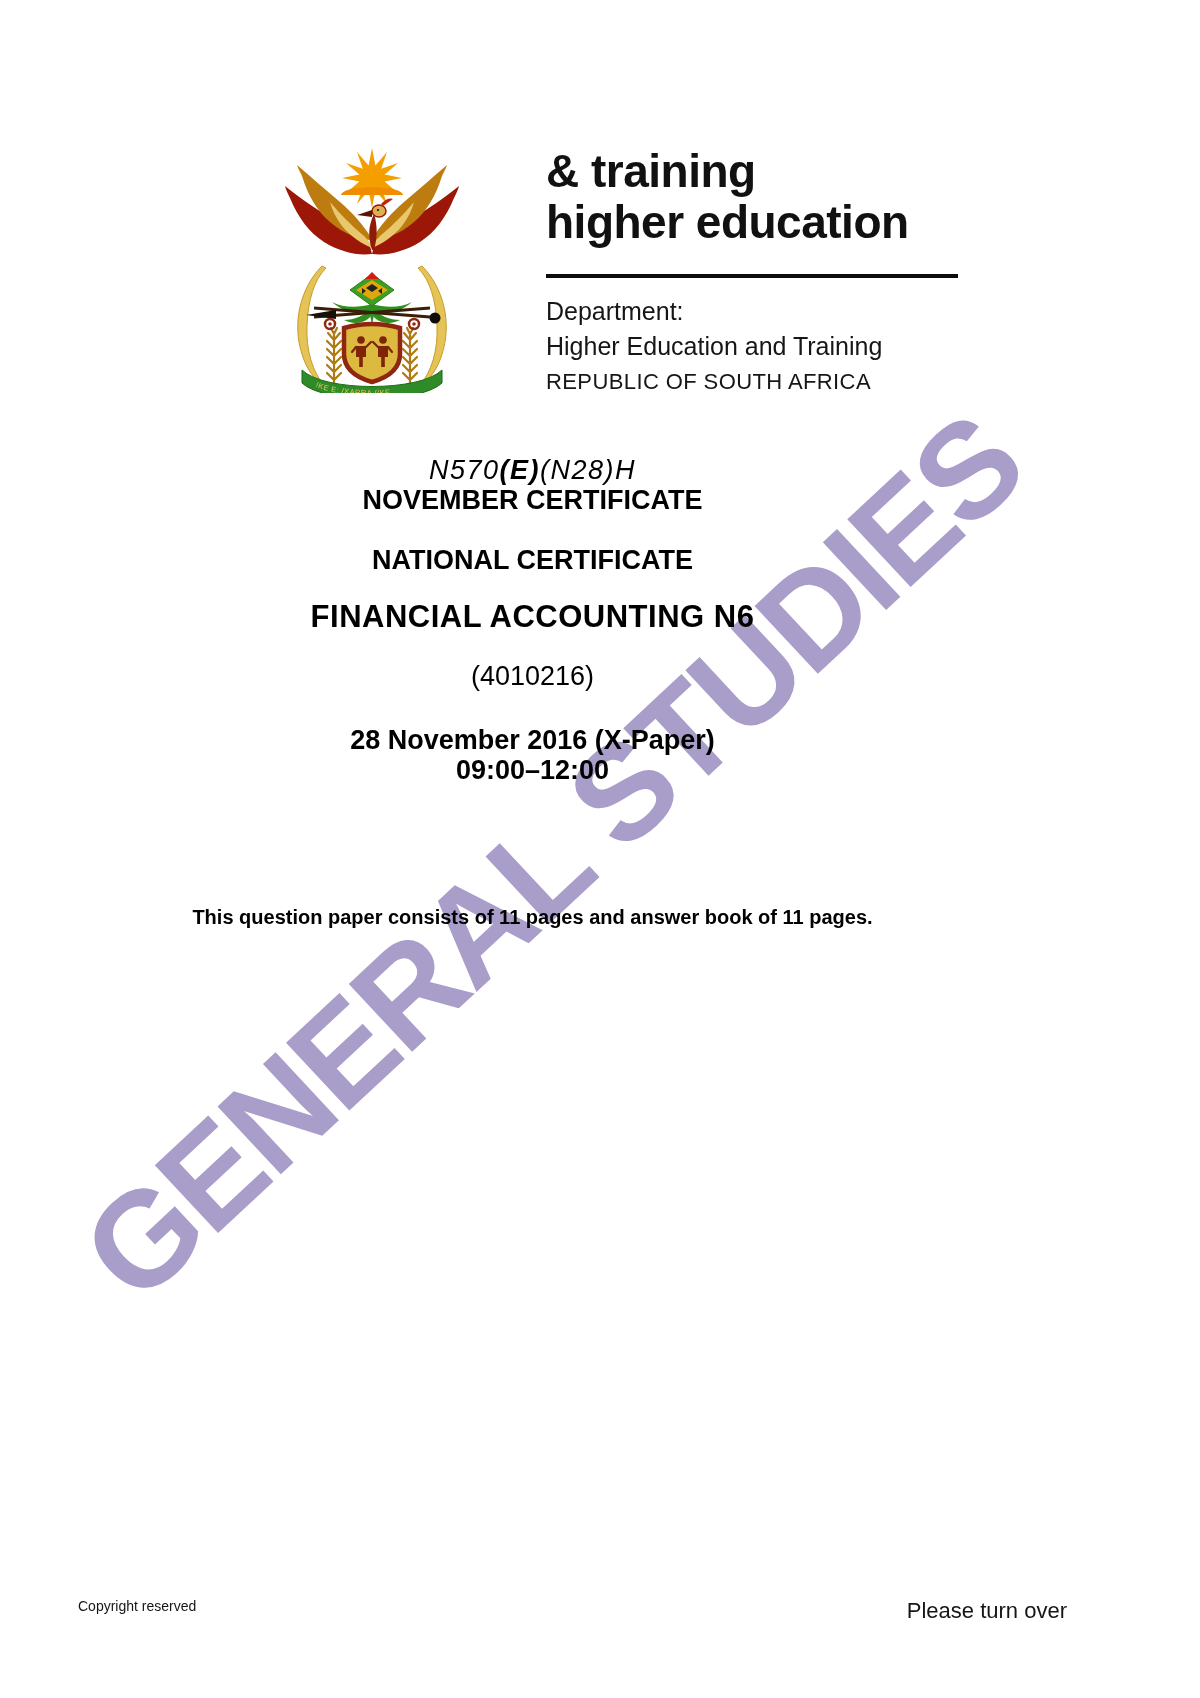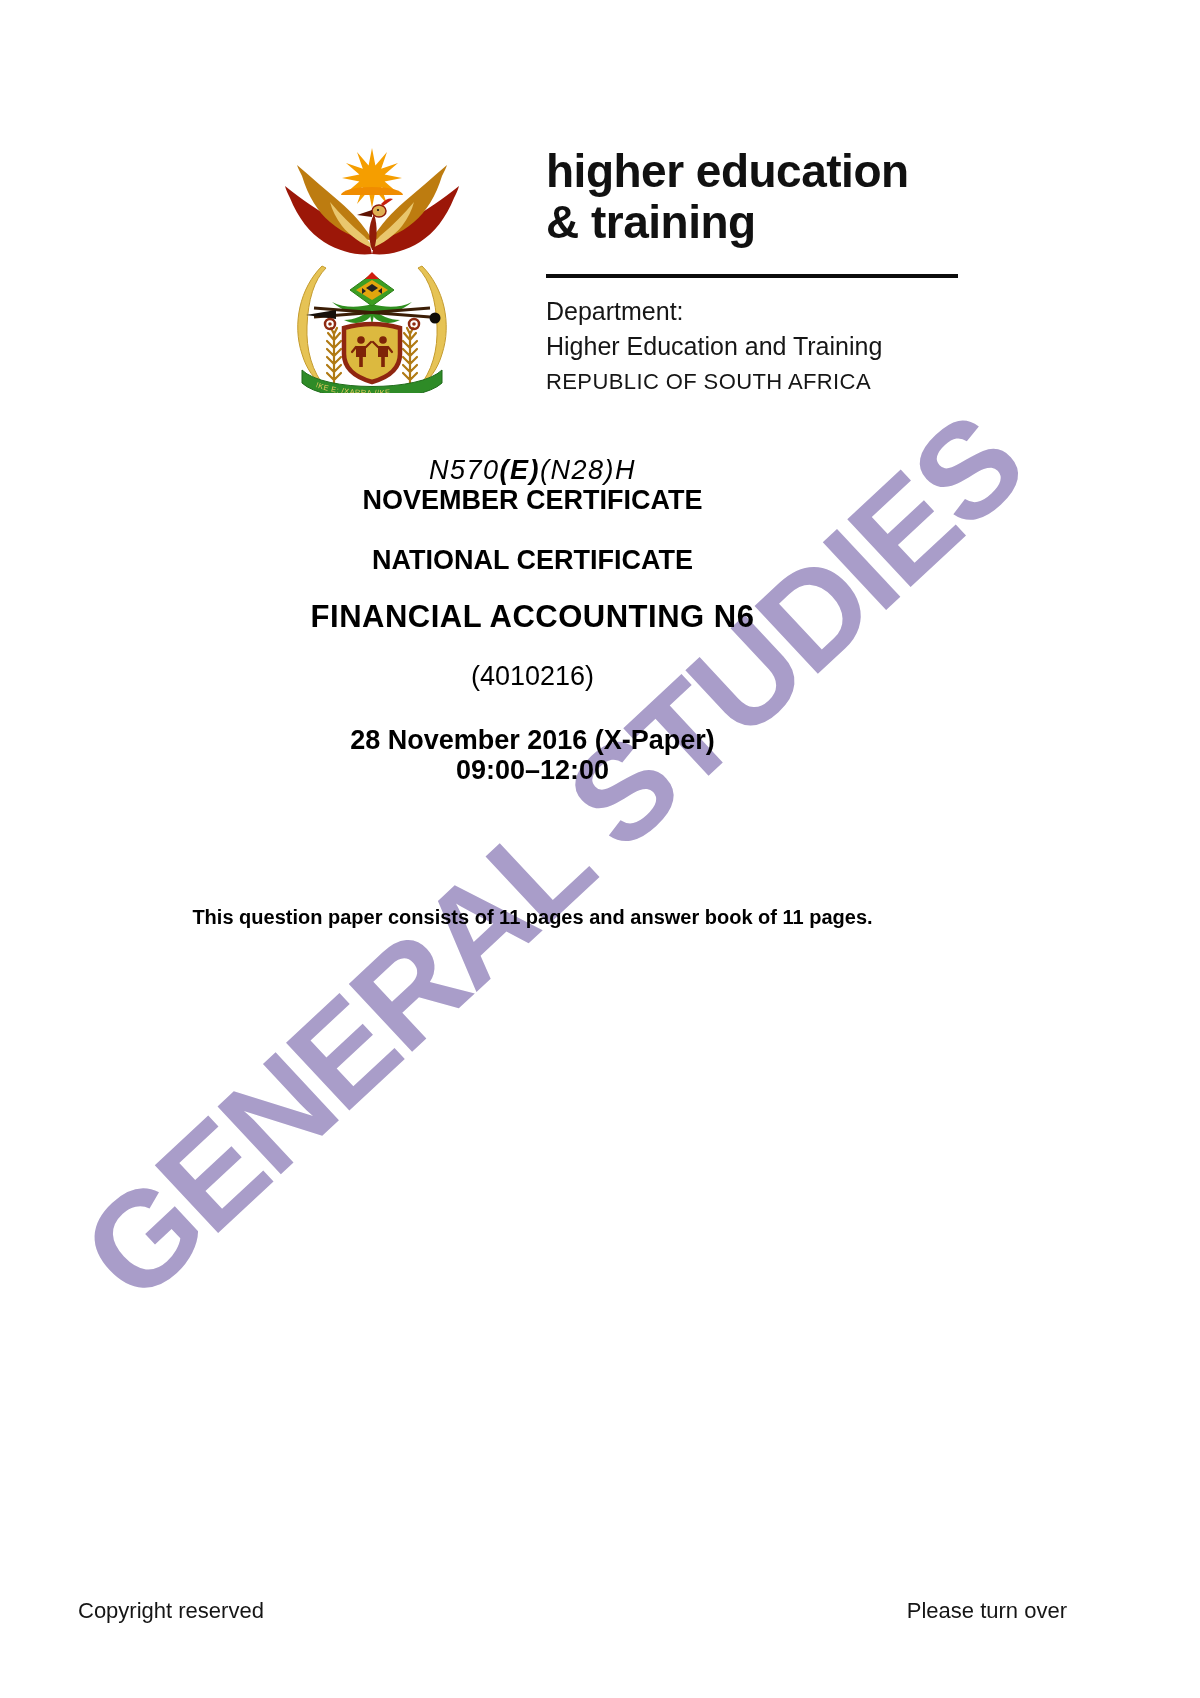--- a/index.html
+++ b/index.html
@@ -47,21 +47,21 @@
   }
   .line{font-size:27px;line-height:30px;font-weight:bold;}
   .code-line{font-weight:normal;letter-spacing:1.5px;font-style:italic;}
   .code-line .b{font-weight:bold;}
   .mt30{margin-top:30px;}
   .subject{margin-top:24px;font-size:31px;line-height:36px;font-weight:bold;letter-spacing:0.5px;}
   .subcode{margin-top:26px;font-size:27px;line-height:30px;font-weight:normal;}
   .dateline{margin-top:34px;}
   .pages-note{margin-top:118px;font-size:20px;line-height:28px;font-weight:bold;}
   
-  .footer-left{position:absolute;left:78px;top:1598px;font-size:22px;color:#151515;}
+  .footer-left{position:absolute;left:78px;top:1598px;font-size:14px;color:#151515;}
   .footer-right{position:absolute;right:133px;top:1598px;font-size:22px;color:#151515;}
 </style>
 </head>
 <body>
 
 <div class="page">
 
   <div class="watermark" style="color: rgb(169, 157, 201);">GENERAL STUDIES</div>
 
   <div class="content">
@@ -152,22 +152,22 @@
           <path fill="none" stroke-width="2.2" stroke-linecap="round" d="M88 209 L93 204 M78 209 L74 214"></path>
           <circle cx="105" cy="202" r="3.8" stroke="none"></circle>
           <path stroke="none" d="M100 208 h10 v11 h-3.2 v10 h-3.6 v-10 h-3.2 Z"></path>
           <path fill="none" stroke-width="2.2" stroke-linecap="round" d="M100 209 L95 204 M110 209 L114 214"></path>
         </g>
       </g>
     </svg>
 
     <div class="logo-text">
       <div class="logo-title">
+        <div>&amp; training</div>
         <div>higher education</div>
-        <div>&amp; training</div>
       </div>
       <div class="logo-rule"></div>
       <div class="dept">
         <div>Department:</div>
         <div>Higher Education and Training</div>
         <div class="country">REPUBLIC OF SOUTH AFRICA</div>
       </div>
     </div>
 
     <div class="exam">

